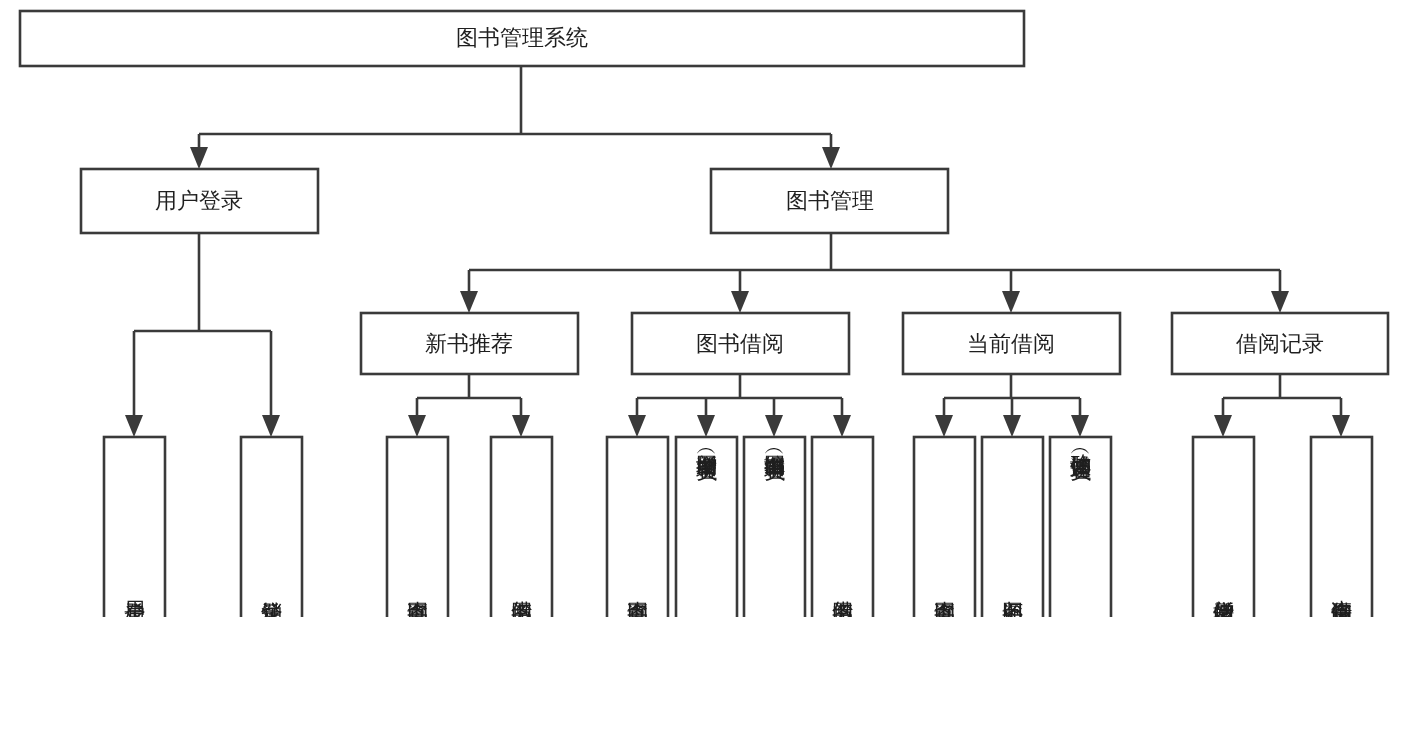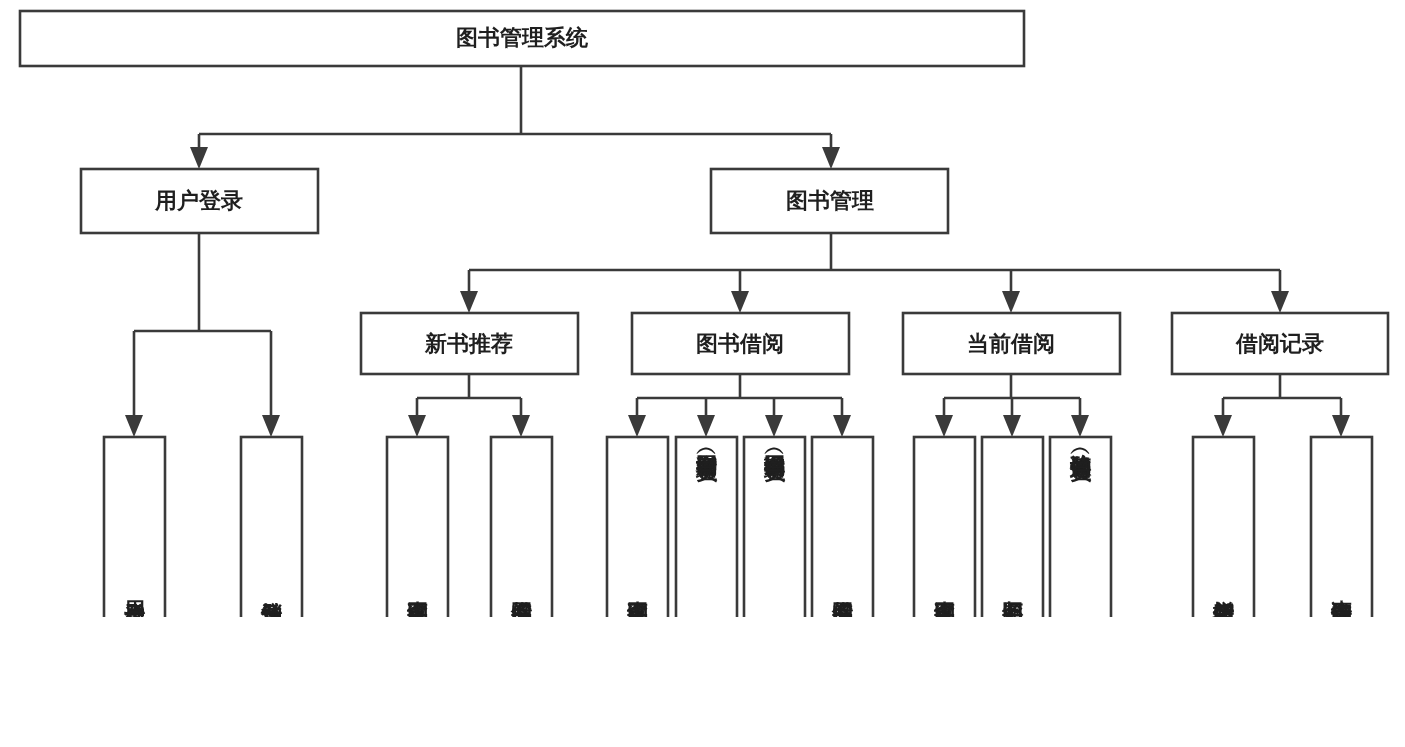--- a/index.html
+++ b/index.html
@@ -9,21 +9,20 @@
   }
   body {
     font-family: "DejaVu Sans", "Liberation Sans", sans-serif;
   }
   #diagram-root {
     position: relative;
     width: 1405px;
     height: 617px;
     background: #ffffff;
     overflow: hidden;
-    font-weight: bold;
   }
   svg.layer {
     position: absolute;
     left: 0;
     top: 0;
     width: 1405px;
     height: 747px;
   }
   .node-box {
     fill: #ffffff;

